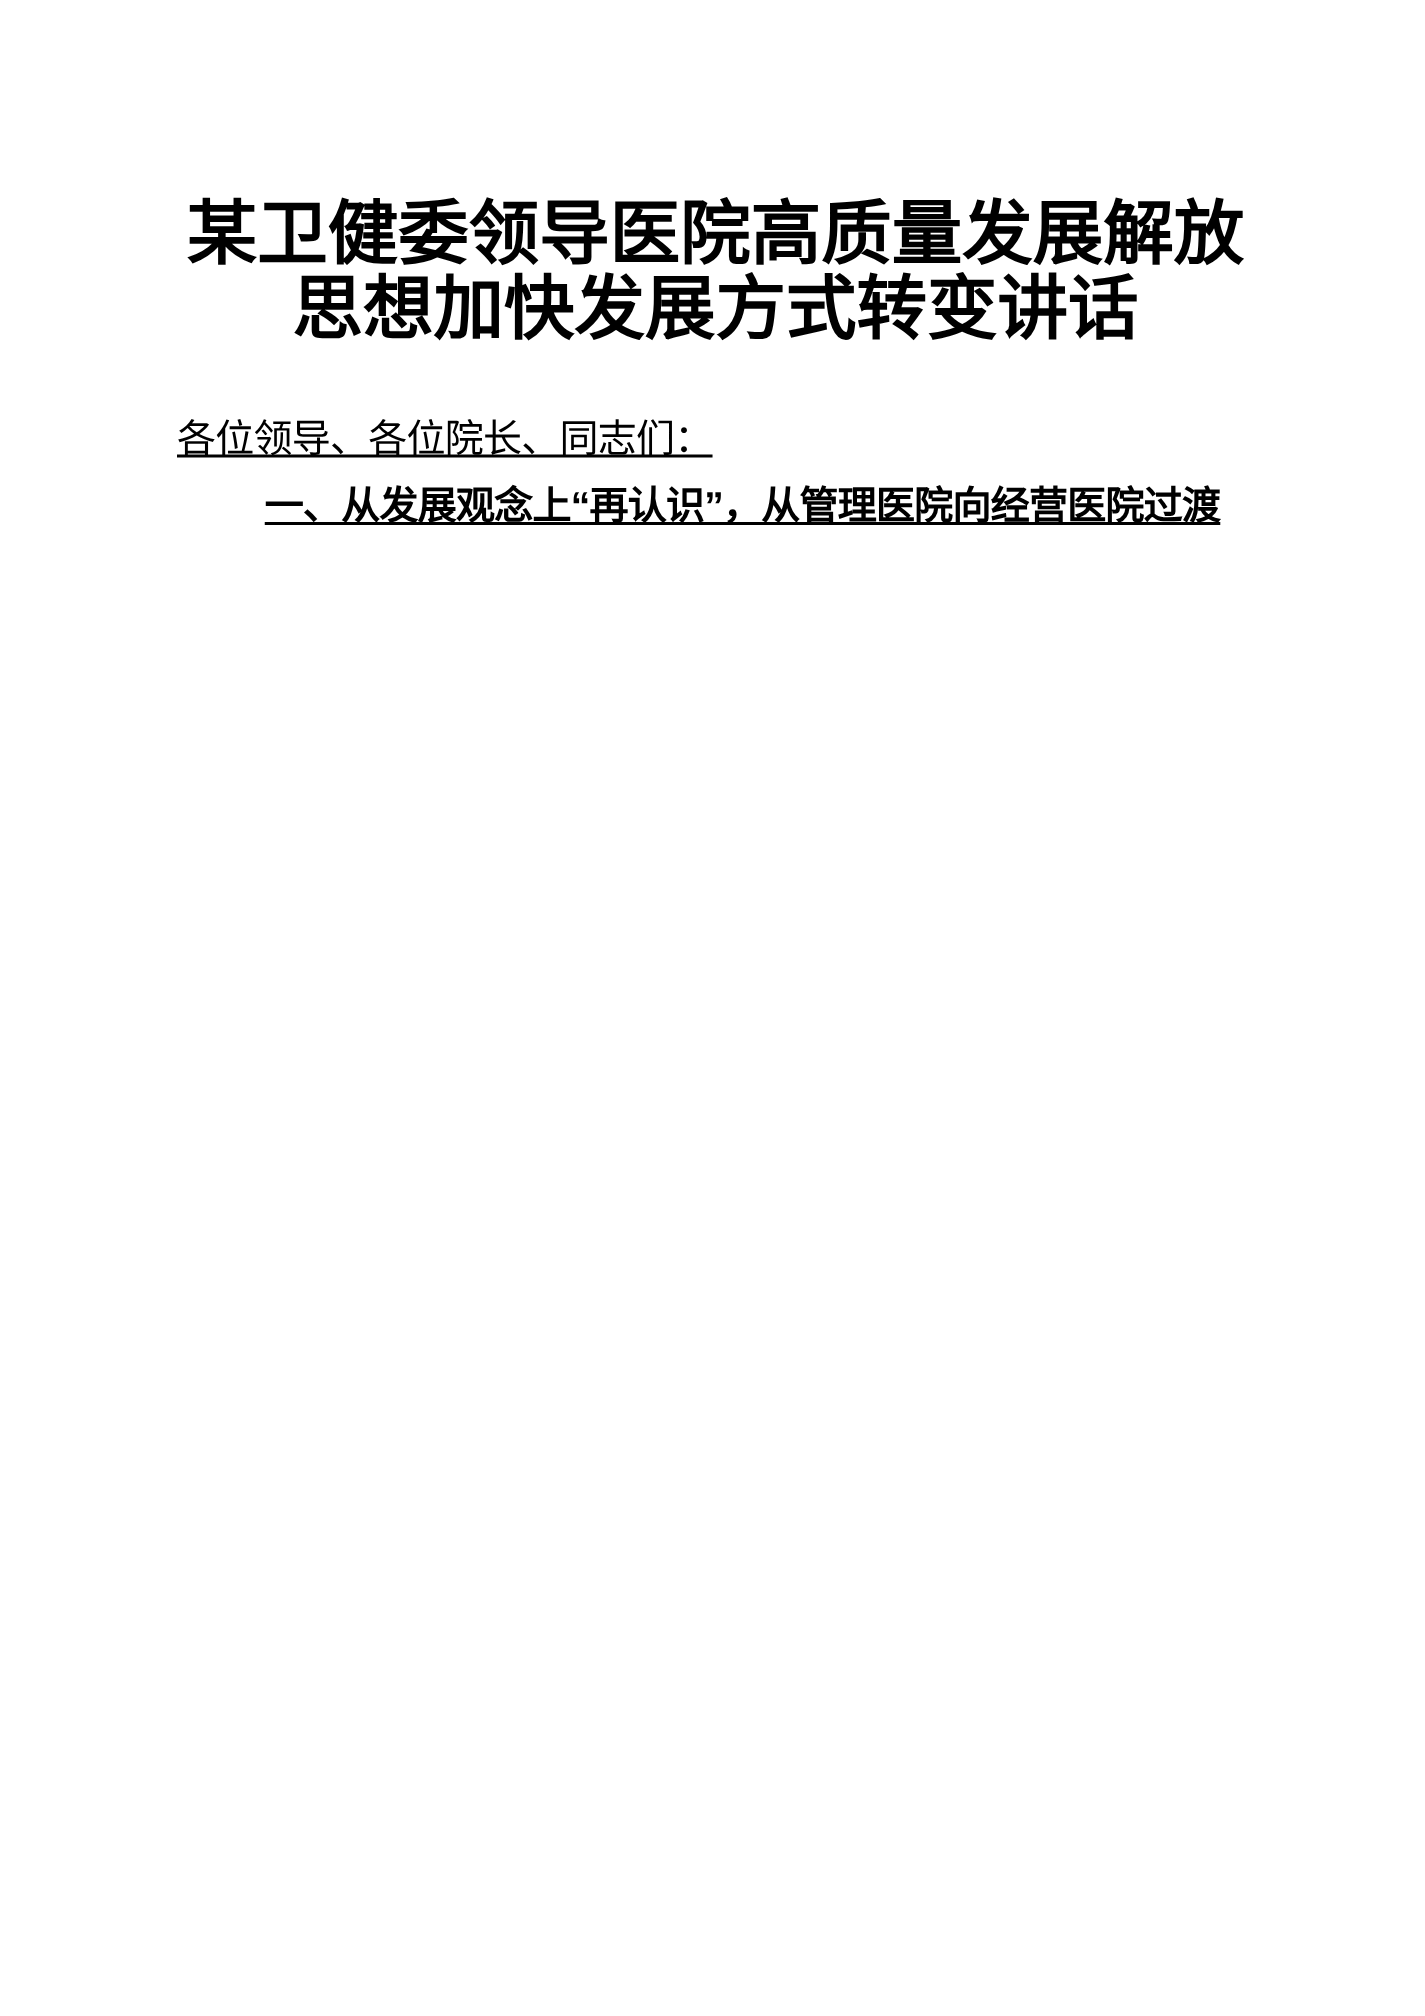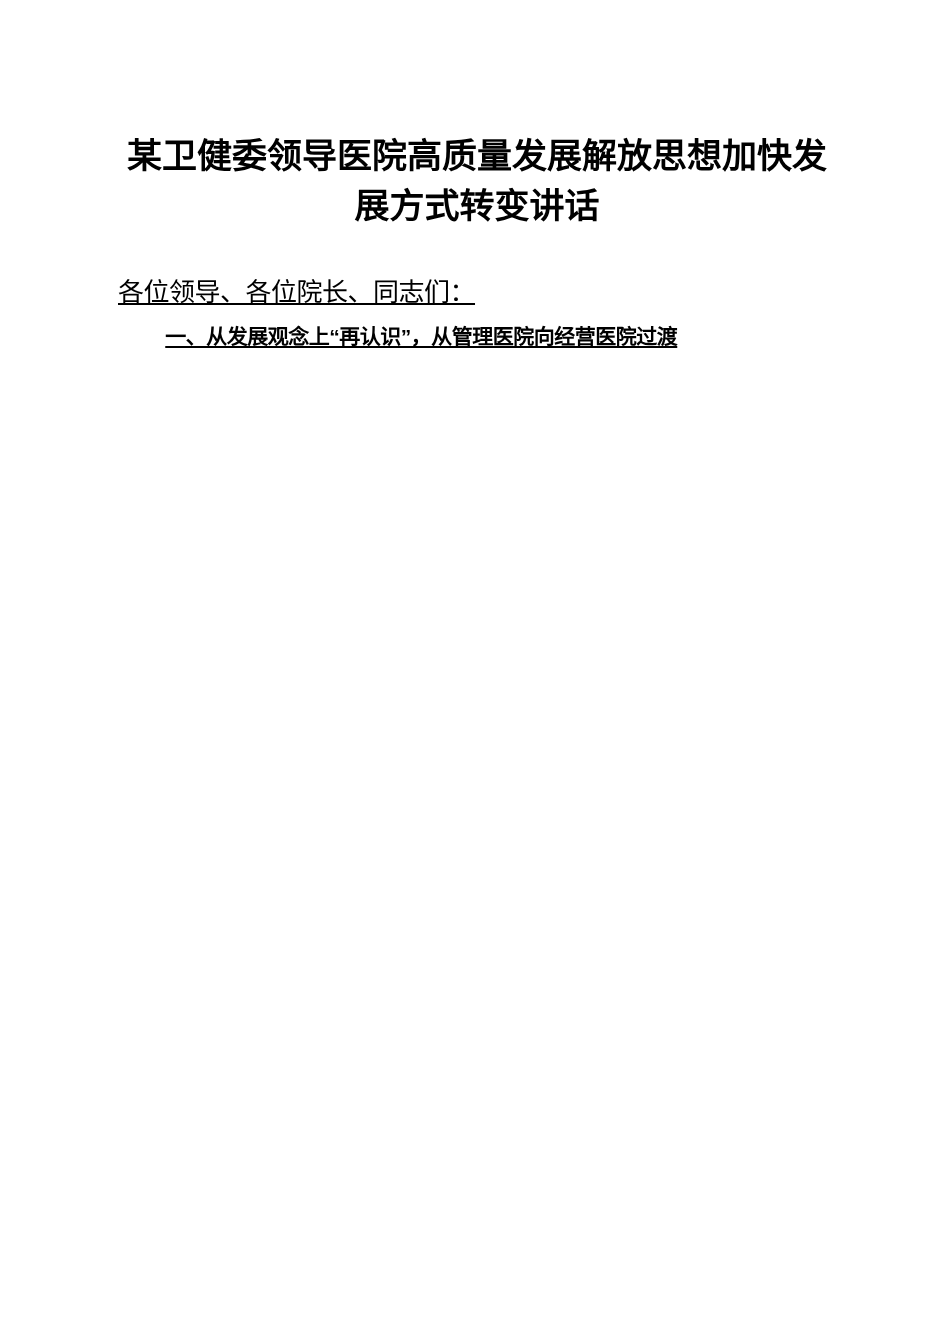--- a/index.html
+++ b/index.html
@@ -17,21 +17,21 @@
   .content {
     position: absolute;
     left: 118px;
     top: 0;
     width: 718px;
   }
   .doc-title {
     margin: 132px 0 0 0;
     font-family: "Liberation Serif", serif;
     font-weight: bold;
-    font-size: 35px;
+    font-size: 47px;
     line-height: 50px;
     text-align: center;
     color: #000000;
   }
   .doc-body {
     margin-top: 39px;
     font-family: "Liberation Serif", serif;
     font-size: 26px;
     line-height: 44px;
     letter-spacing: -0.5px;
@@ -47,21 +47,21 @@
     font-weight: normal;
   }
   .doc-body p.greeting {
     text-indent: 0;
   }
   .doc-body h2.section-heading {
     margin: 0;
     padding: 0;
     font-family: "Liberation Sans", sans-serif;
     font-weight: bold;
-    font-size: 21px;
+    font-size: 26px;
     line-height: 44px;
     text-indent: 2.25em;
   }
 </style>
 </head>
 <body>
 
 <div class="page">
   <div class="content">
     <h1 class="doc-title">某卫健委领导医院高质量发展解放思想加快发展方式转变讲话</h1>

